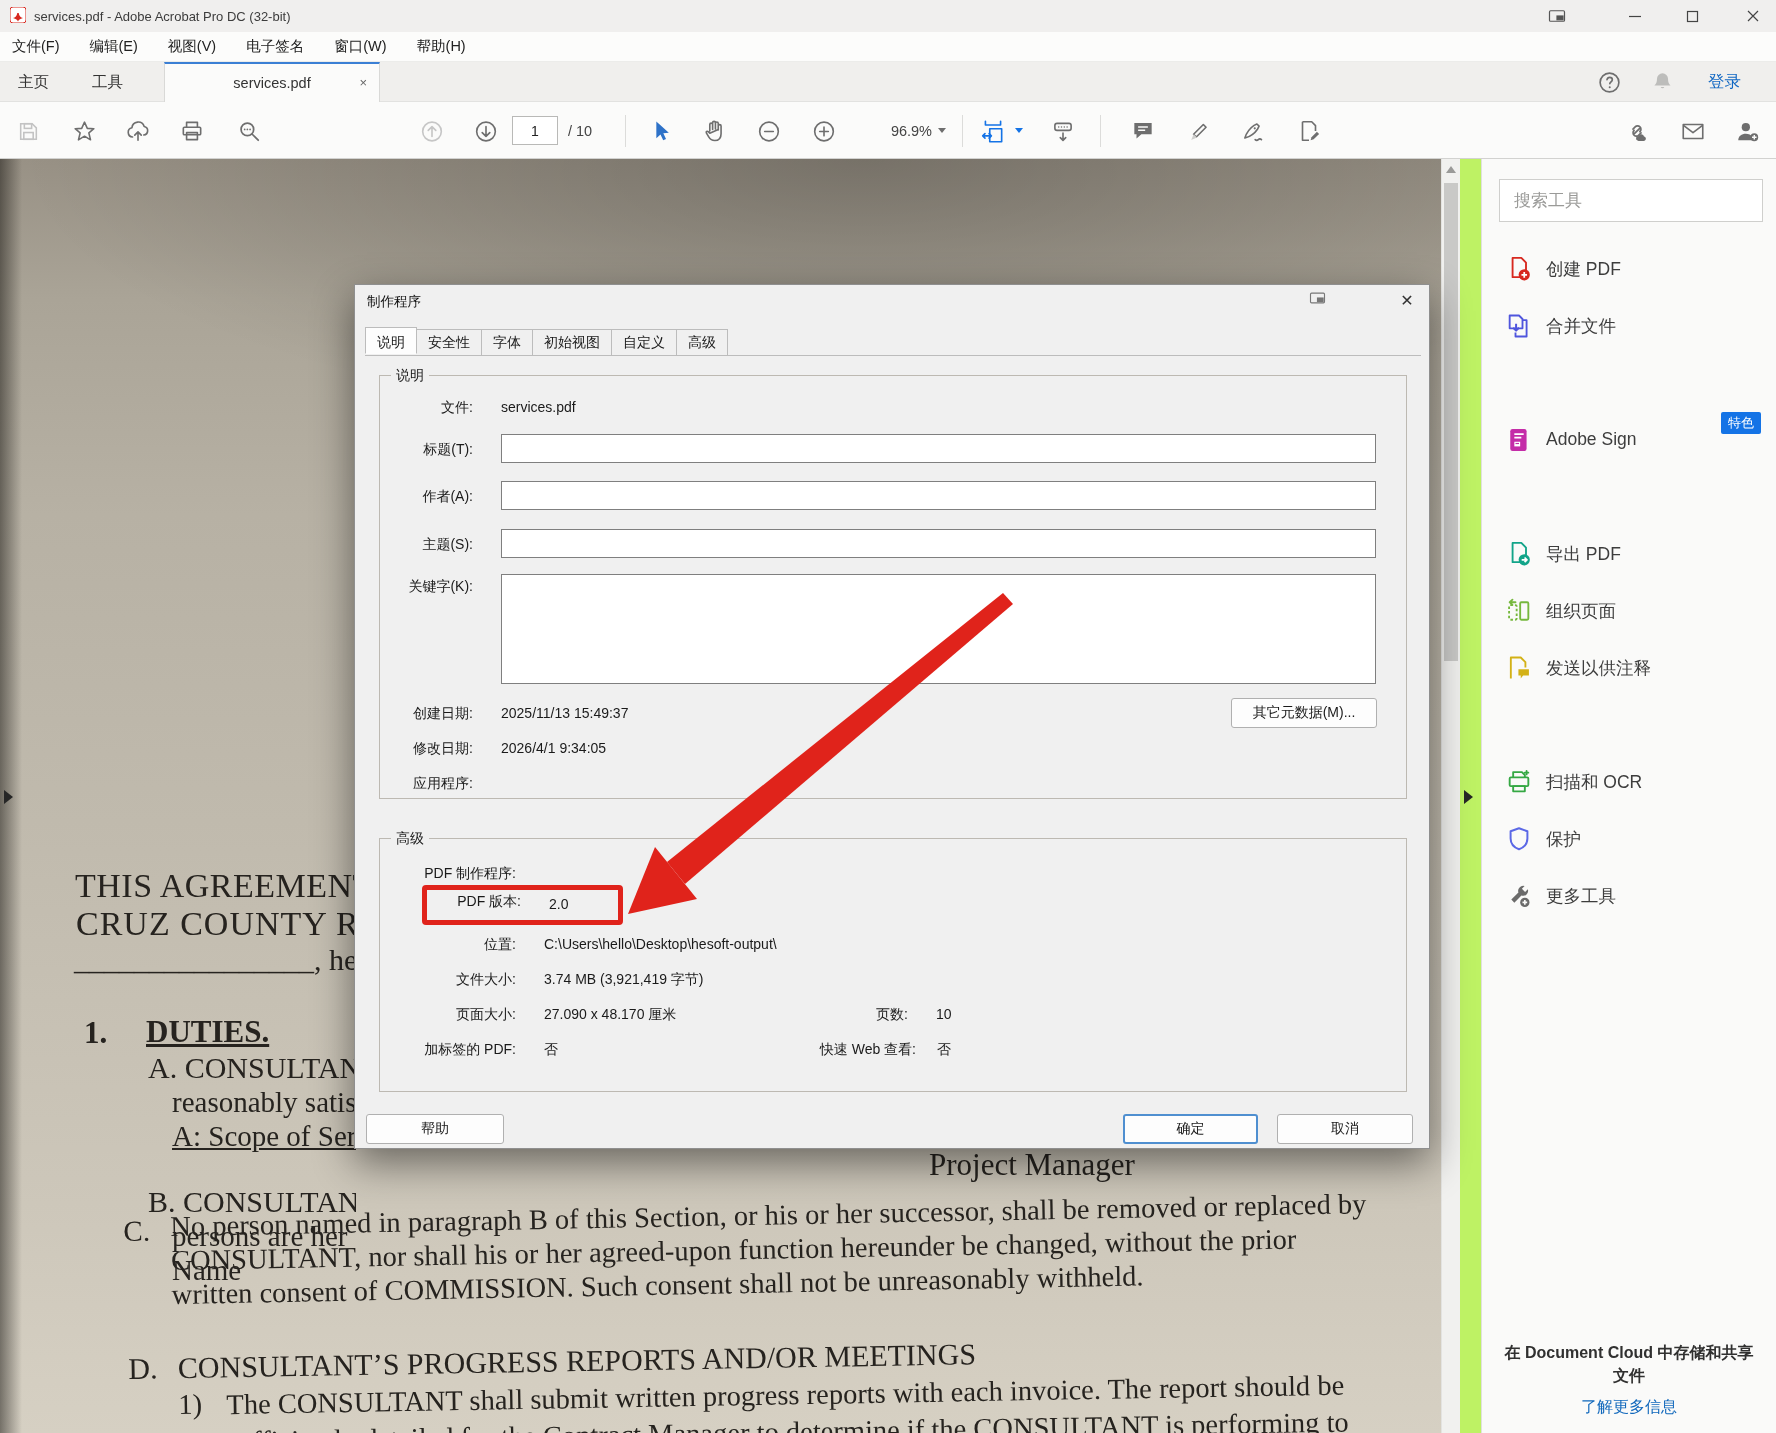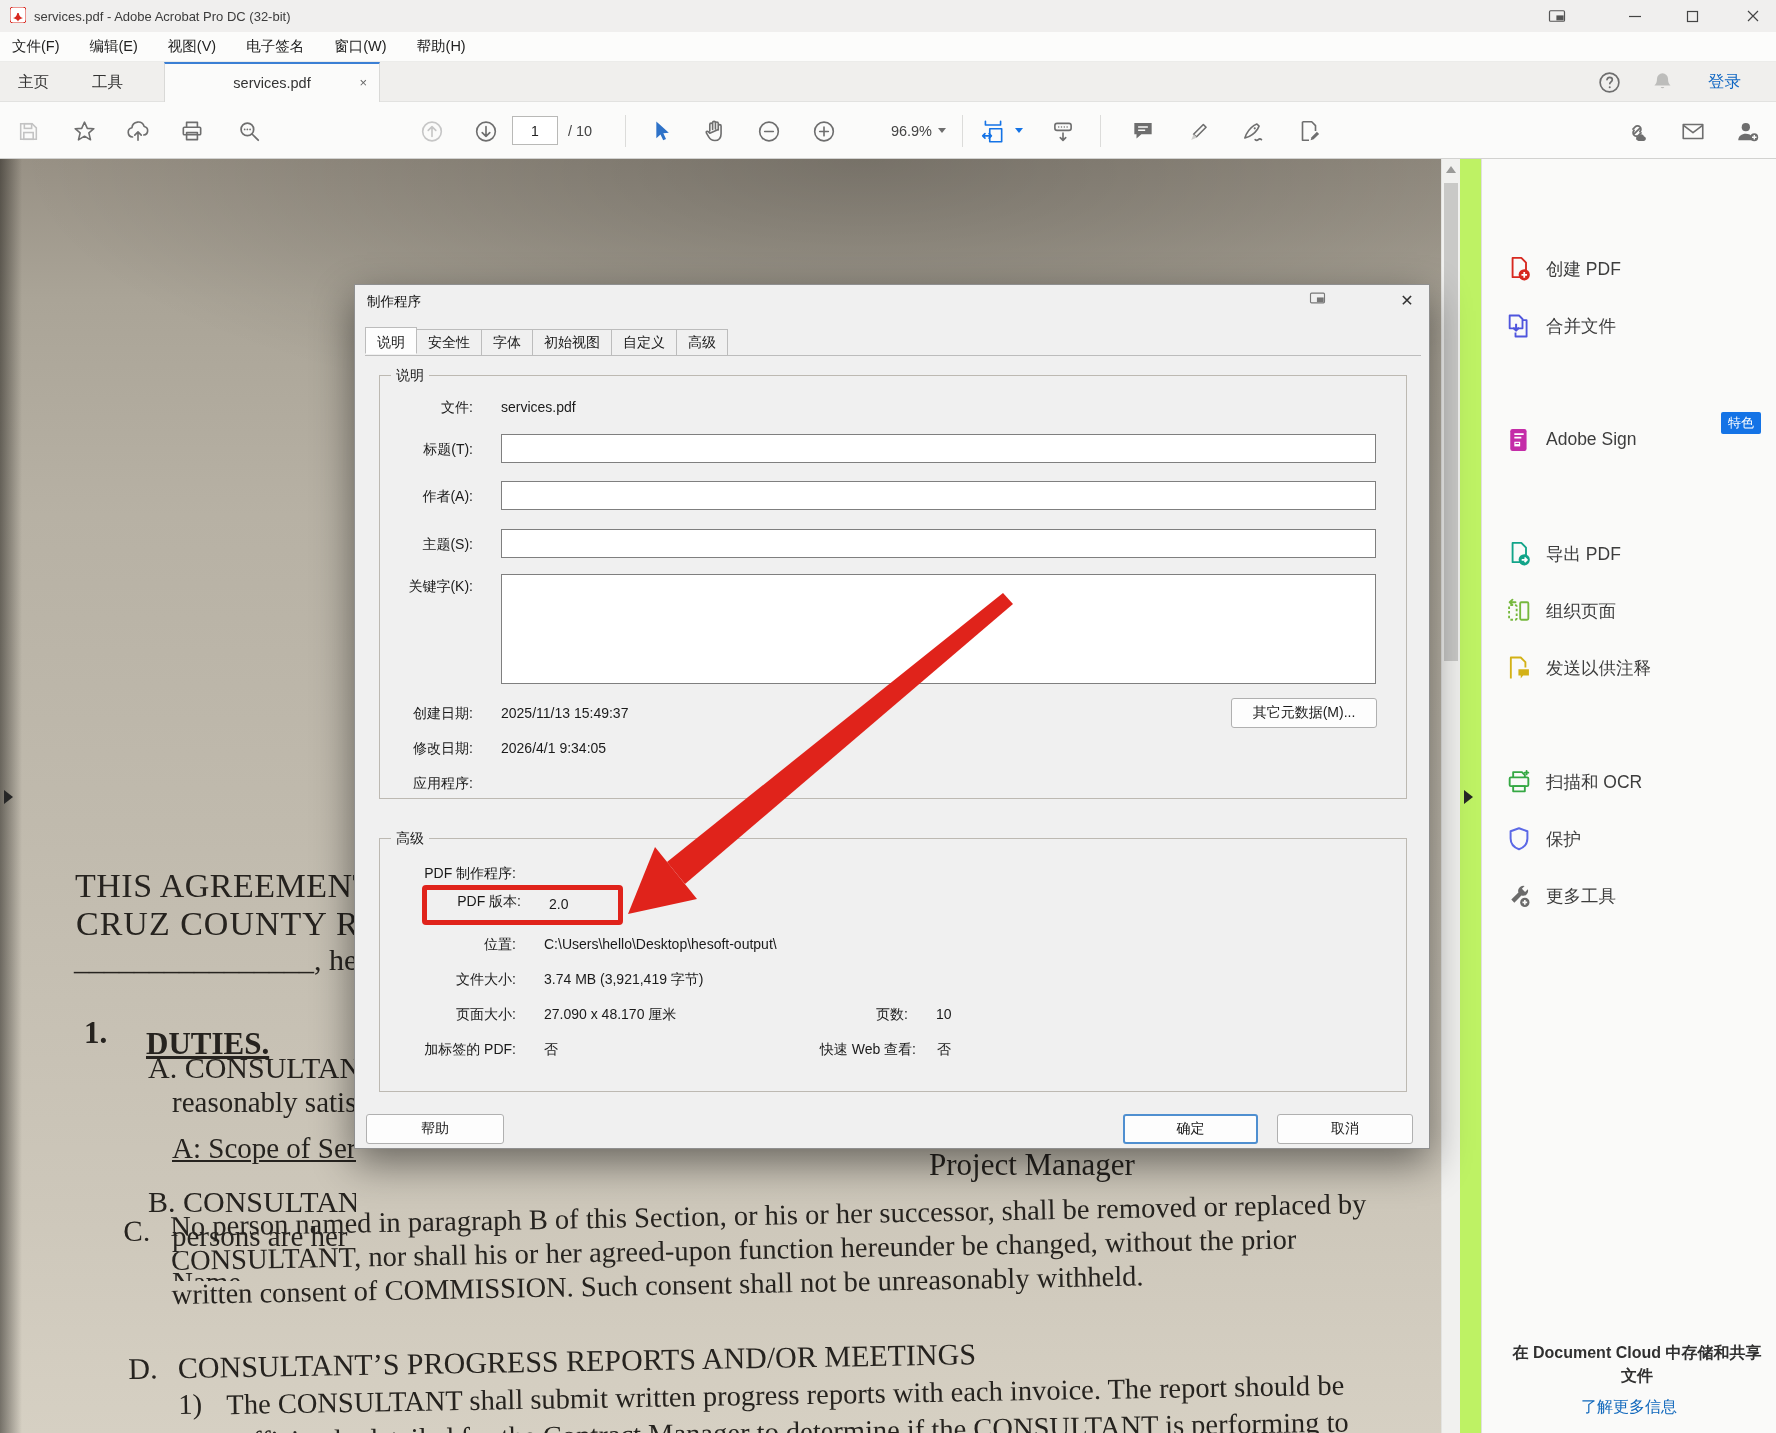--- a/index.html
+++ b/index.html
@@ -33,36 +33,36 @@
   .pgtot{position:absolute;left:568px;top:21px;font-size:14.5px;color:#444;}
   .zoomtxt{position:absolute;left:880px;top:21px;font-size:14.5px;color:#444;width:52px;text-align:right;}
   .caret{position:absolute;top:26px;width:0;height:0;border-left:4.5px solid transparent;border-right:4.5px solid transparent;border-top:5px solid #6e6e6e;}
   
   .docpane{position:absolute;left:0;top:159px;width:1441px;height:1274px;overflow:hidden;
     background:
       linear-gradient(90deg, rgba(20,18,14,.5) 0, rgba(20,18,14,0) 22px),
       radial-gradient(1300px 420px at 60% 0%, rgba(0,0,0,.22), rgba(0,0,0,0) 65%),
       linear-gradient(180deg,#989185 0%,#aaa497 11%,#b7b1a4 28%,#c0baad 52%,#ccc6b9 80%,#d6d0c3 100%);}
   .serif{font-family:"Liberation Serif",serif;color:#26231f;}
-  .uline{text-decoration:underline;margin-top:12px;}
+  .uline{text-decoration:underline;}
   .docleft{position:absolute;left:70px;top:700px;width:286px;height:422px;overflow:hidden;}
   .scrollbar{position:absolute;left:1441px;top:159px;width:19px;height:1274px;background:#f1f1ef;border-left:1px solid #e3e3e1;box-sizing:border-box;}
   .sb-up{position:absolute;left:4px;top:7px;width:0;height:0;border-left:5px solid transparent;border-right:5px solid transparent;border-bottom:7px solid #9a9a98;}
   .sb-thumb{position:absolute;left:2px;top:24px;width:14px;height:478px;background:#c9c9c7;}
   .pane-arrow{position:absolute;width:0;height:0;border-top:7px solid transparent;border-bottom:7px solid transparent;border-left:9px solid #262626;}
   
   .rpanel{position:absolute;left:1481px;top:159px;width:295px;height:1274px;background:#fafaf9;border-left:1px solid #e0e0de;box-sizing:border-box;}
   .rsearch{position:absolute;left:17px;top:20px;width:264px;height:43px;border:1px solid #cfcfcd;background:#fff;
            font-size:17px;color:#333;padding:0 14px;box-sizing:border-box;font-family:"Liberation Sans",sans-serif;}
   .rsearch::placeholder{color:#9a9a98;}
   .rtool{position:absolute;left:0;width:295px;height:57px;display:flex;align-items:center;cursor:default;text-align:center;}
   .rtool .ric{position:absolute;left:23px;width:28px;height:28px;display:flex;align-items:center;justify-content:center;}
   .rtool .rlb{position:absolute;left:64px;font-size:17.5px;color:#3d3d3d;white-space:nowrap;}
   .badge{position:absolute;left:239px;top:253px;background:#1473e6;color:#fff;font-size:13px;padding:2px 7px;border-radius:2px;}
-  .rfoot{position:absolute;left:22px;top:1182px;width:250px;text-align:center;font-size:16px;font-weight:bold;color:#303030;line-height:23px;margin-left:8px;}
+  .rfoot{position:absolute;left:22px;top:1182px;width:250px;text-align:center;font-size:16px;font-weight:bold;color:#303030;line-height:23px;}
   .rlink{position:absolute;left:22px;top:1238px;width:250px;text-align:center;font-size:16px;color:#1168bc;}
   
   .dialog{position:absolute;left:354px;top:284px;width:1076px;height:865px;background:#f0f0f0;
           border:1px solid #8f8f8f;box-shadow:0 14px 38px rgba(0,0,0,.48);box-sizing:border-box;font-size:14px;color:#1a1a1a;z-index:5;}
   .dtitle{position:absolute;left:12px;top:8px;font-size:13.5px;color:#111;}
   .dclose{position:absolute;left:1040px;top:5px;width:24px;height:22px;text-align:center;font-size:16px;color:#333;line-height:22px;}
   .dtabs{position:absolute;left:10px;top:44px;height:27px;display:flex;}
   .dtab{padding:4px 11px 5px;border:1px solid #bcbcbc;border-left:none;background:#f0f0f0;font-size:14px;color:#1a1a1a;}
   .dtab:first-child{border-left:1px solid #bcbcbc;}
   .dtab.active{background:#fdfdfd;position:relative;top:-2px;padding-top:6px;border-bottom:1px solid #fdfdfd;}
@@ -333,20 +333,21 @@
 
   <span class="pane-arrow" style="left:4px;top:790px"></span>
   <span class="pane-arrow" style="left:1464px;top:790px"></span>
 
   <div class="scrollbar">
     <span class="sb-up"></span>
     <span class="sb-thumb"></span>
   </div>
 
   <div class="rpanel">
+    <input class="rsearch" placeholder="搜索工具" style="">
 
     <div class="rtool" style="top:81px">
       <span class="ric">
           <svg width="28" height="28" viewBox="0 0 24 24" fill="none" stroke="#d7281f" stroke-width="1.6" stroke-linejoin="round">
             <path d="M6.5 2.5H14l4 4V19H6.5z"></path>
             <circle cx="16.5" cy="17" r="4.8" fill="#d7281f" stroke="none"></circle>
             <path d="M16.5 14.6v4.8M14.1 17h4.8" stroke="#fff" stroke-width="1.5"></path>
           </svg>
         </span>
       <span class="rlb">创建 PDF</span>

